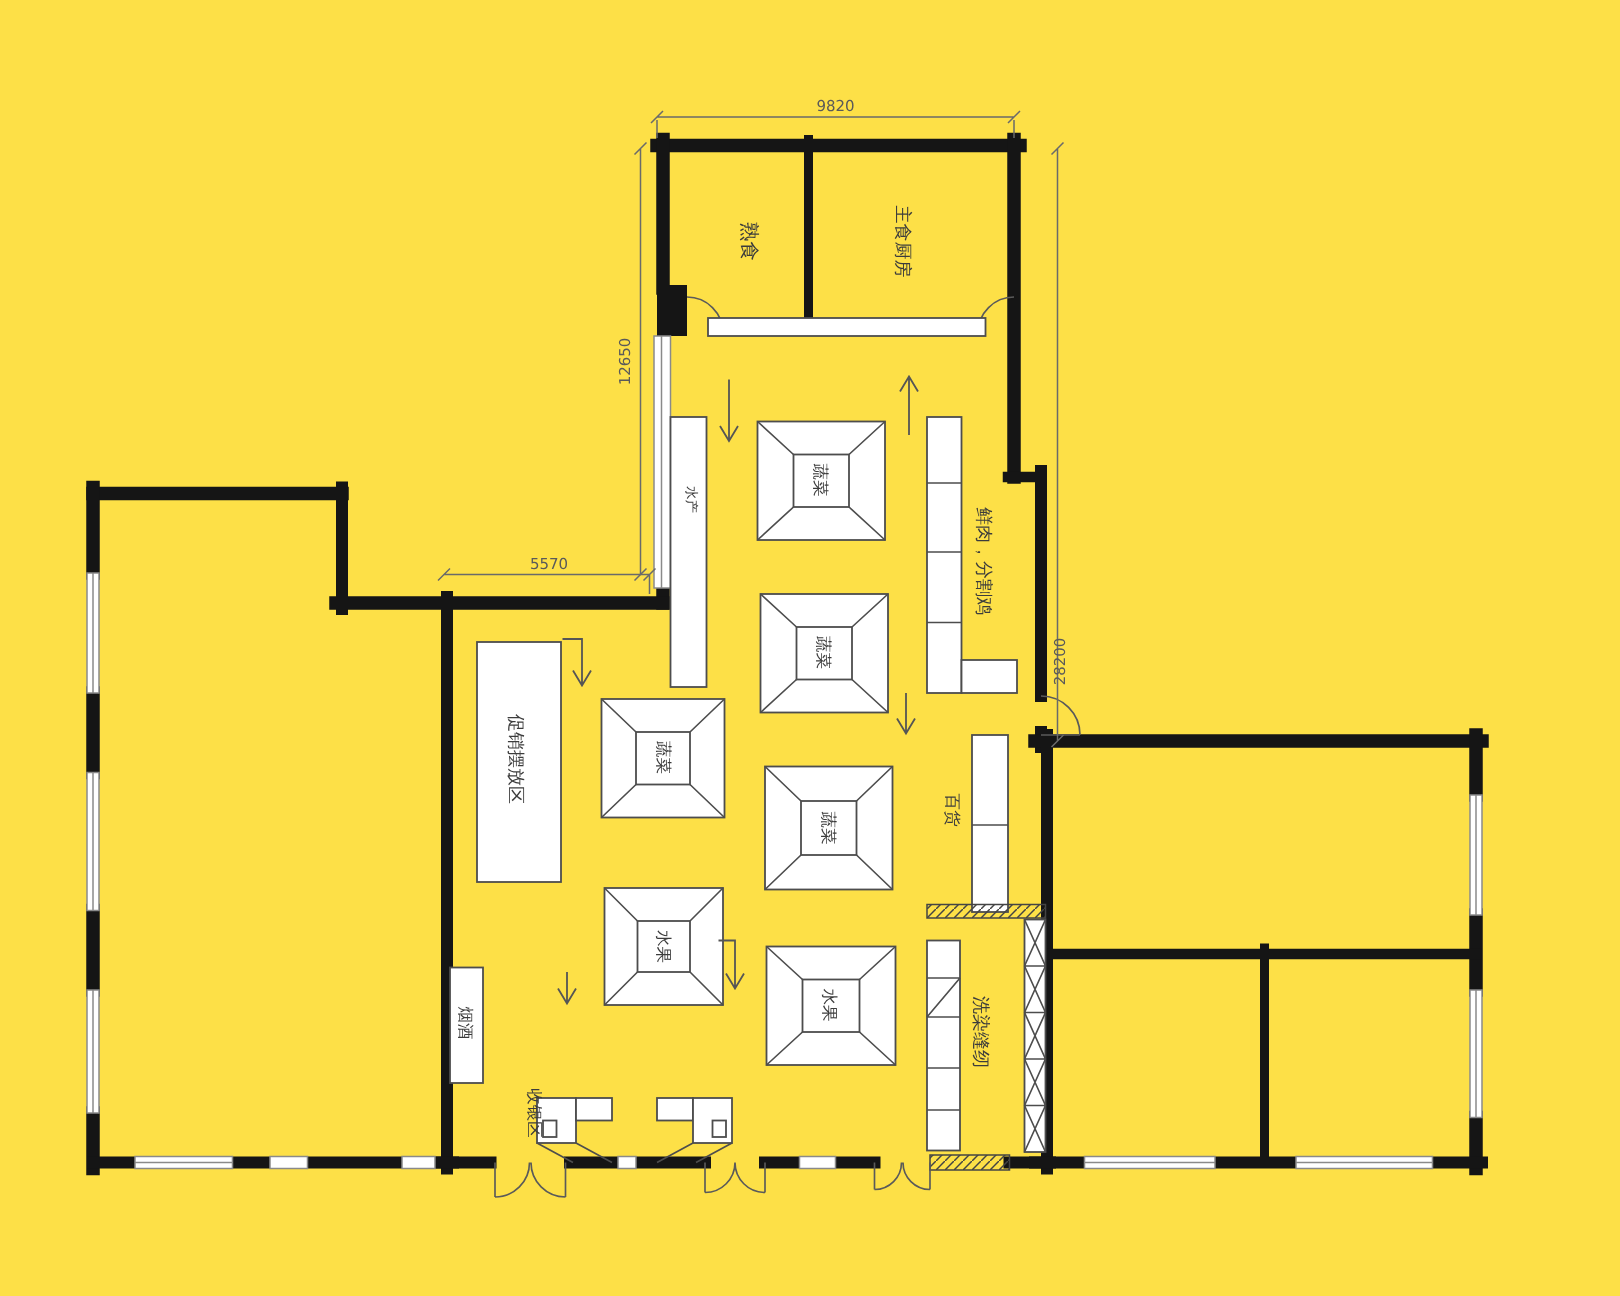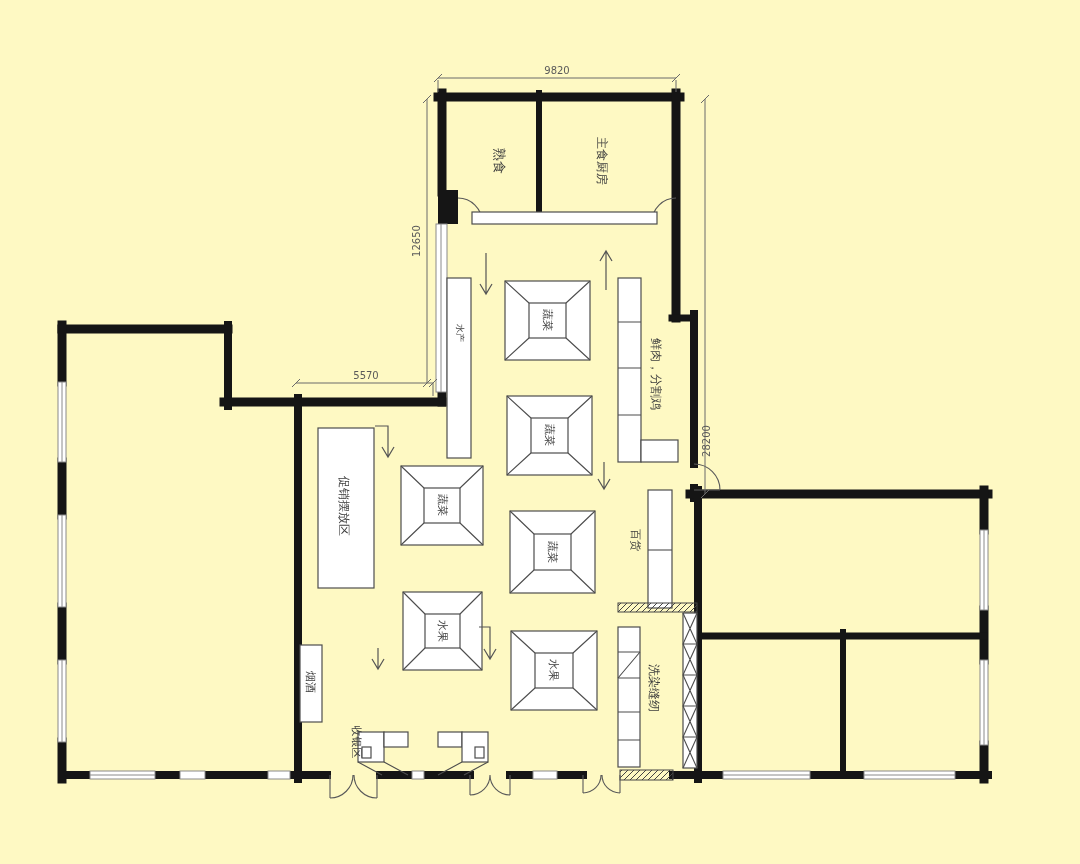--- a/index.html
+++ b/index.html
@@ -1,16 +1,16 @@
 <!DOCTYPE html>
 <html><head>
 <meta charset="utf-8">
 <style>
   html,body{margin:0;padding:0;background:#f4f4f4;}
-  .canvas{position:relative;width:1080px;height:864px;background:#fef9c3;margin:0 auto;
+  .canvas{position:relative;width:1080px;height:864px;background:#fde047;margin:0 auto;
           font-family:"DejaVu Sans",sans-serif;}
   svg{display:block;}
   .wall{stroke:#151515;fill:none;stroke-linecap:square;}
   .w9{stroke-width:9;} .w8{stroke-width:8;} .w7{stroke-width:7;} .w6{stroke-width:6;}
   .thin{stroke:#4d4d4d;stroke-width:1.2;fill:#ffffff;}
   .thinline{stroke:#4d4d4d;stroke-width:1.1;fill:none;}
   .win{fill:#ffffff;stroke:#8a8a8a;stroke-width:1;}
   .winline{stroke:#8a8a8a;stroke-width:1;}
   .door{stroke:#5a5a5a;stroke-width:1.1;fill:none;}
   .dim{stroke:#6a6a6a;stroke-width:1;fill:none;}

